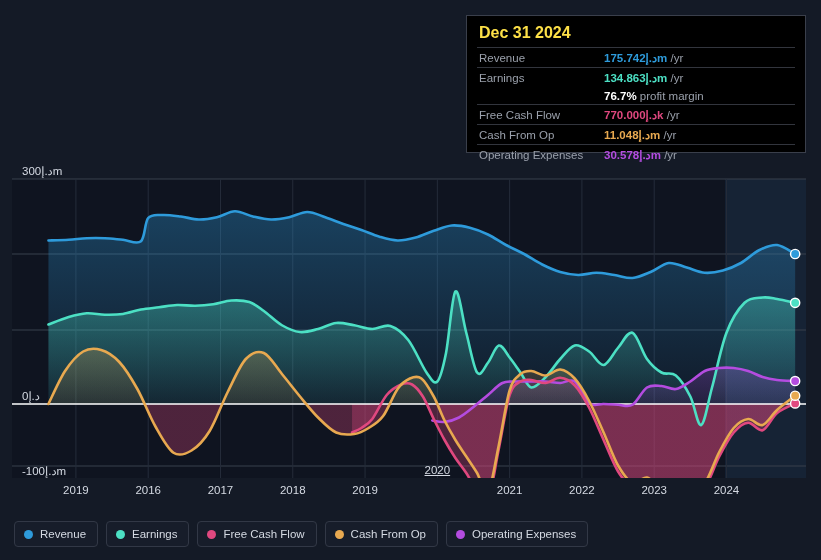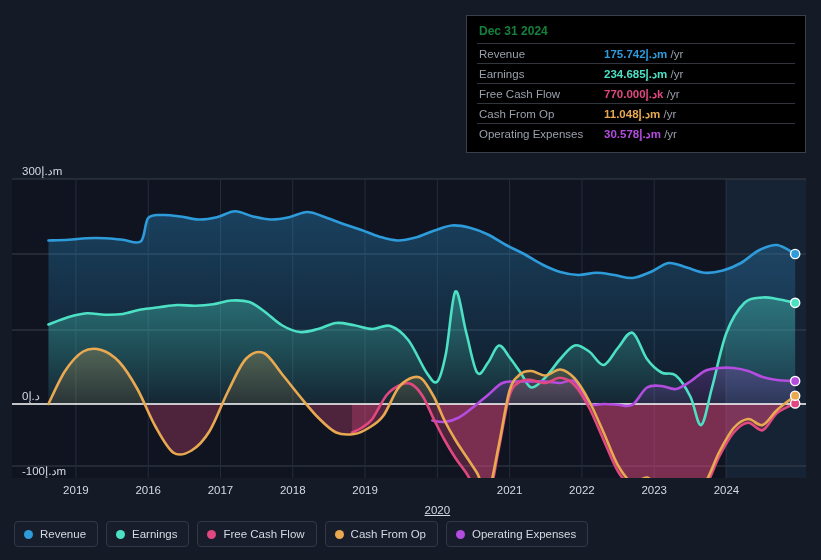--- a/index.html
+++ b/index.html
@@ -40,22 +40,22 @@
   #tooltip {
     position:absolute;
     left:466px; top:15px;
     width:340px; height:138px;
     background:#000000;
     border:1px solid #3a3f4b;
     padding:7px 10px 4px 10px;
     font-size:11.5px;
   }
   #tooltip .ttl-date {
-    color:#15803d;
-    font-size:12px;
+    color:#fde047;
+    font-size:16px;
     font-weight:bold;
     padding:1px 0 5px 2px;
   }
   #tooltip table { width:100%; border-collapse:collapse; }
   #tooltip td {
     padding:2.5px 2px;
     border-top:1px solid #32353d;
     white-space:nowrap;
     vertical-align:middle;
   }
@@ -168,39 +168,43 @@
       <div class="ylabel" style="left: 22px; top: 164px;">300د.إm</div>
       <div class="ylabel" style="left: 22px; top: 389px;">0د.إ</div>
       <div class="ylabel" style="left: 22px; top: 464px;">-100د.إm</div>
     </div>
   <div id="x-axis-labels">
       <div class="xlabel" style="left: 75.9143px; top: 484px;">2019</div>
       <div class="xlabel" style="left: 148.2px; top: 484px;">2016</div>
       <div class="xlabel" style="left: 220.486px; top: 484px;">2017</div>
       <div class="xlabel" style="left: 292.771px; top: 484px;">2018</div>
       <div class="xlabel" style="left: 365.057px; top: 484px;">2019</div>
-      <div class="xlabel" style="left: 437.343px; top: 504px; text-decoration: underline;">2020</div>
+      <div class="xlabel" style="left: 437.343px; top: 464px; text-decoration: underline;">2020</div>
       <div class="xlabel" style="left: 509.629px; top: 484px;">2021</div>
       <div class="xlabel" style="left: 581.914px; top: 484px;">2022</div>
       <div class="xlabel" style="left: 654.2px; top: 484px;">2023</div>
       <div class="xlabel" style="left: 726.486px; top: 484px;">2024</div>
     </div>
 </div>
 
 <div id="tooltip">
   <div class="ttl-date">Dec 31 2024</div>
   <table>
     <tbody id="tooltip-rows">
         <tr>
           <td class="lbl">Revenue</td>
           <td class="val"><span class="v-rev">175.742</span><span class="v-rev">د.إm</span><span class="suffix"> /yr</span></td>
         </tr>
         <tr>
           <td class="lbl">Earnings</td>
-          <td class="val"><span class="v-ear">234.685</span><span class="v-ear">د.إm</span><span class="suffix"> /yr</span></td>
+          <td class="val"><span class="v-ear">134.863</span><span class="v-ear">د.إm</span><span class="suffix"> /yr</span></td>
+        </tr>
+        <tr class="no-rule">
+          <td class="lbl"></td>
+          <td class="val"><span class="v-pm">76.7%</span><span class="suffix"> profit margin</span></td>
         </tr>
         <tr>
           <td class="lbl">Free Cash Flow</td>
           <td class="val"><span class="v-fcf">770.000</span><span class="v-fcf">د.إk</span><span class="suffix"> /yr</span></td>
         </tr>
         <tr>
           <td class="lbl">Cash From Op</td>
           <td class="val"><span class="v-cfo">11.048</span><span class="v-cfo">د.إm</span><span class="suffix"> /yr</span></td>
         </tr>
         <tr>

